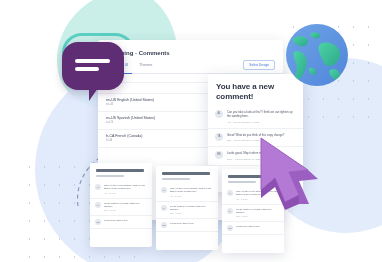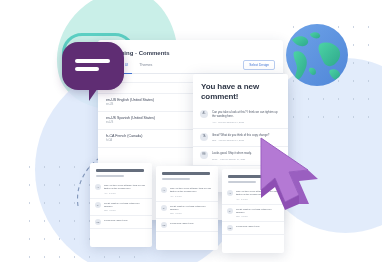--- a/index.html
+++ b/index.html
@@ -83,21 +83,21 @@
   .lr-main{font-size:3.6px;color:#3b4356;line-height:5px;}
   .lr-sub{font-size:2.6px;color:#9aa3ae;line-height:4px;}
   .chev{
     position:absolute;right:8px;top:50%;margin-top:-2px;
     width:2.6px;height:2.6px;border-right:.8px solid #a8b0bd;border-top:.8px solid #a8b0bd;
     transform:rotate(45deg);
   }
 
   
   .panel{
-    position:absolute;left:193px;top:74px;width:95px;height:118px;
+    position:absolute;left:208px;top:74px;width:95px;height:118px;
     background:#fff;border-radius:2px;
     box-shadow:0 4px 16px rgba(40,55,90,.17);
     overflow:hidden;
   }
   .panel-title{
     padding:8px 8px 4px 8px;font-size:8px;line-height:10px;
     color:#2f3747;font-weight:600;letter-spacing:-.1px;
   }
   .cmt{display:flex;gap:4px;padding:4px 7px 4px 7px;border-bottom:1px solid #eef0f4;}
   .ava{

